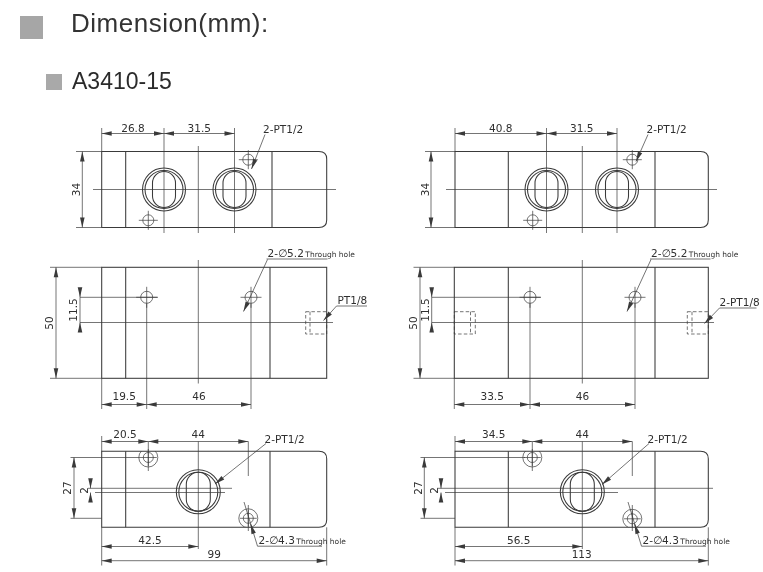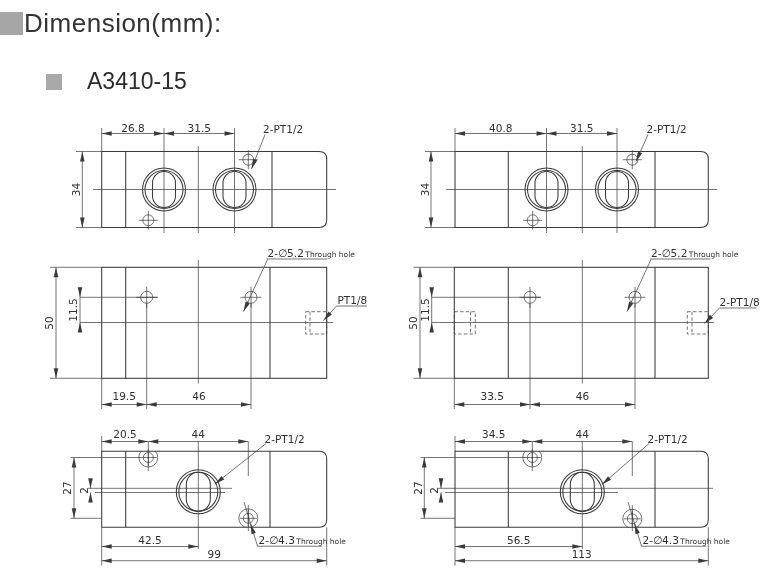--- a/index.html
+++ b/index.html
@@ -1,21 +1,21 @@
 <!DOCTYPE html>
 <html><head>
 <meta charset="utf-8">
 <style>
   html,body{margin:0;padding:0;background:#ffffff;}
   .page{position:relative;width:763px;height:572px;background:#fff;overflow:hidden;
         font-family:"Liberation Sans",sans-serif;}
-  .hdr{position:absolute;left:0;top:8px;display:flex;align-items:center;gap:1px;}
+  .hdr{position:absolute;left:20px;top:8px;display:flex;align-items:flex-end;gap:28px;}
   .sq-lg{width:23px;height:23px;background:#a6a6a6;display:inline-block;}
   .title-text{font-size:26px;color:#333;letter-spacing:0.5px;}
-  .sub{position:absolute;display:flex;align-items:center;gap:25px;}
+  .sub{position:absolute;display:flex;align-items:center;gap:10px;}
   .sq-sm{width:16px;height:16px;background:#a9a9a9;display:inline-block;}
   .sub-text{font-size:23px;color:#2b2b2b;}
   svg.drawing{position:absolute;left:0;top:0;}
   .o{stroke:#3a3a3a;stroke-width:1.05;fill:none;}
   .t{stroke:#3a3a3a;stroke-width:0.7;fill:none;}
   .d{stroke-dasharray:3.5 2.2;}
   text{font-family:"DejaVu Sans","Liberation Sans",sans-serif;fill:#2f2f2f;}
   .tx{font-size:10.5px;}
   .sm{font-size:7.5px;}
   .mid{text-anchor:middle;}

